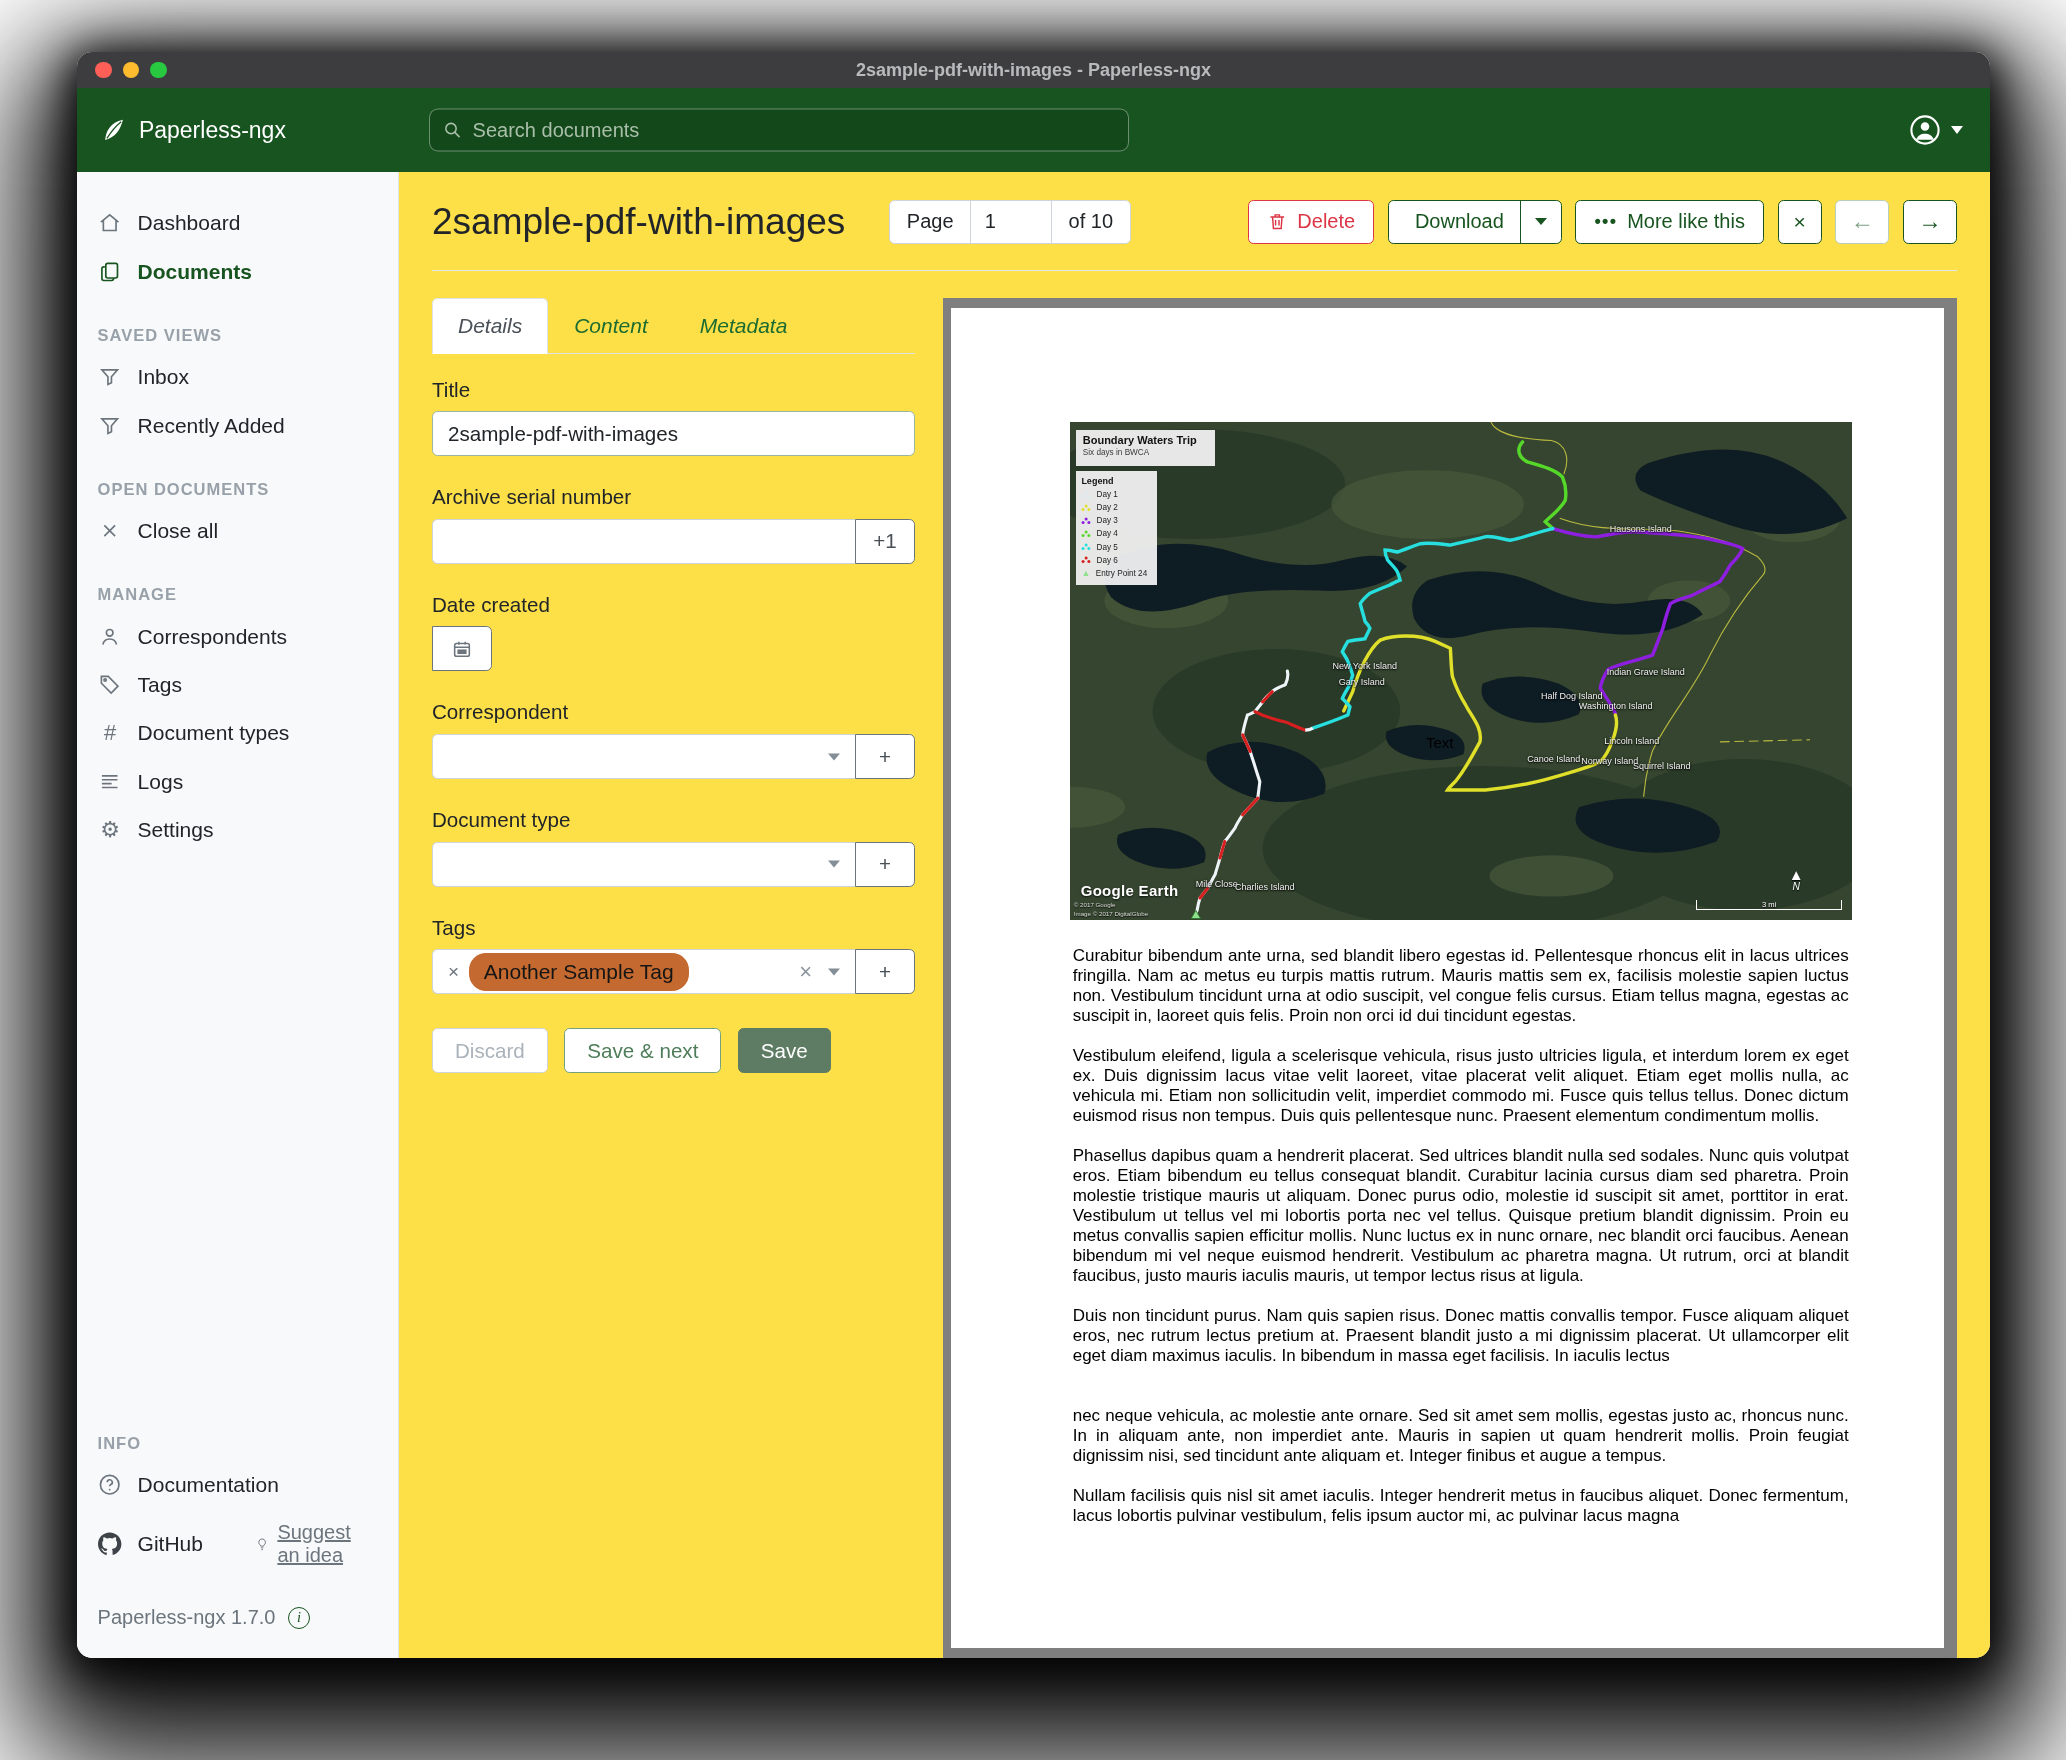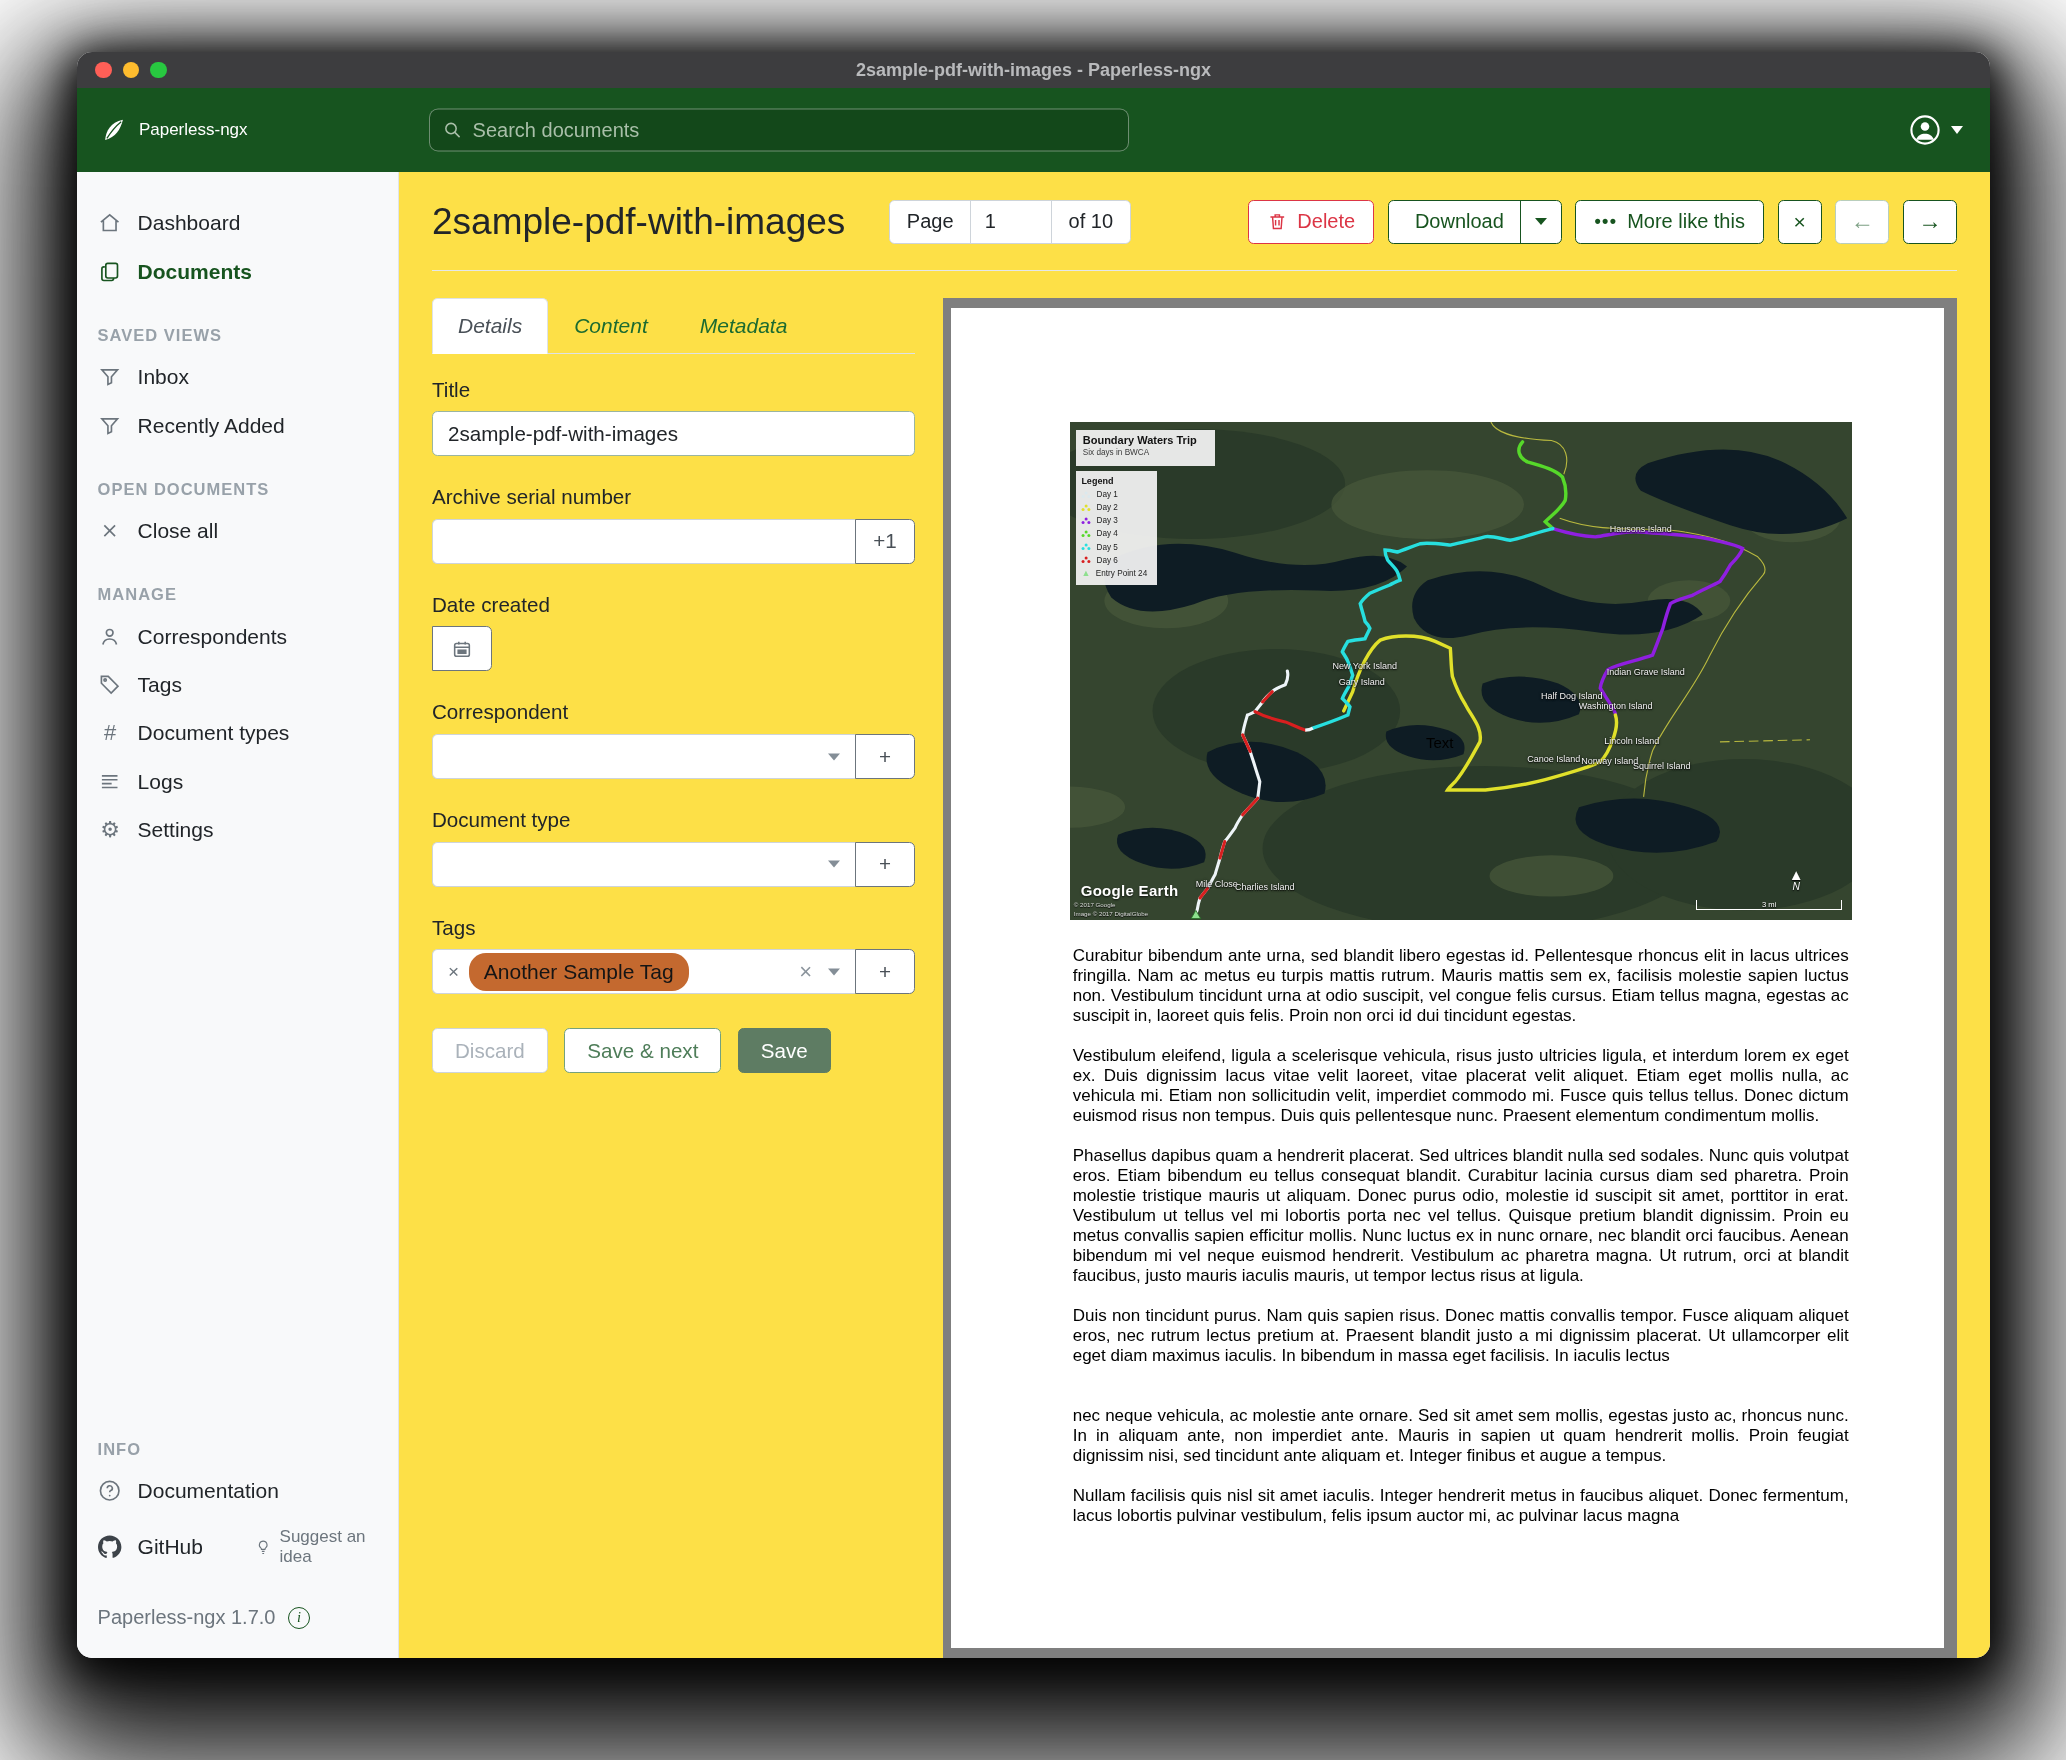--- a/index.html
+++ b/index.html
@@ -15,21 +15,21 @@
   }
   .titlebar { height:36px; flex:0 0 36px; background:#3d3d3f; position:relative;
     display:flex; align-items:center; justify-content:center;
     color:#b9babc; font-size:18px; font-weight:700; }
   .traffic { position:absolute; left:18px; top:0; height:100%; display:flex; align-items:center; gap:11px; }
   .light { width:16.5px; height:16.5px; border-radius:50%; }
   .light.red{ background:#ff5f57; } .light.yellow{ background:#febc2e; } .light.green{ background:#28c840; }
 
   
   .appbar { height:84px; flex:0 0 84px; background:#17541f; position:relative; display:flex; align-items:center; color:#fff; }
-  .brand { display:flex; align-items:center; gap:11px; padding-left:23.4px; font-size:17px; font-weight:400; }
+  .brand { display:flex; align-items:center; gap:11px; padding-left:23.4px; font-size:23px; font-weight:400; }
   .brand svg { width:27.5px; height:27.5px; }
   .searchbox { position:absolute; left:352px; top:50%; transform:translateY(-50%);
     width:700px; height:43px; border:0.7px solid rgba(255,255,255,.38); border-radius:9px;
     background:rgba(0,0,0,.14); display:flex; align-items:center; padding:0 12.4px; gap:9.6px; }
   .searchbox svg { width:20.6px; height:20.6px; stroke:#a9bfa9; }
   .searchbox input { flex:1; background:transparent; border:none; outline:none;
     color:#dfe8df; font-size:20px; font-family:inherit; }
   .searchbox input::placeholder { color:#a9bfa9; }
   .avatar-wrap { position:absolute; right:27.5px; top:50%; transform:translateY(-50%); display:flex; align-items:center; gap:9.6px; cursor:pointer; }
   .avatar-wrap svg { width:32px; height:32px; }
@@ -41,21 +41,21 @@
     padding-top:27px; display:flex; flex-direction:column; font-size:21px; color:#212529; overflow:hidden; }
   .snav { display:flex; flex-direction:column; }
   .sitem { display:flex; align-items:center; gap:15px; padding:11.7px 20.6px; cursor:pointer; }
   .sitem .ic { width:25px; height:25px; flex:0 0 25px; color:#6c757d; display:flex; align-items:center; justify-content:center; font-size:22px; }
   .sitem .ic svg { width:23.4px; height:23.4px; }
   .sitem.active { color:#17541f; font-weight:700; }
   .sitem.active .ic { color:#17541f; }
   .shead { font-size:16.5px; font-weight:600; letter-spacing:1px; color:#98a1a9; padding:30px 20.6px 8.2px; }
   .sidebar .spacer { margin-top:auto; }
   .gh-row { display:flex; align-items:center; }
-  .gh-row .suggest { display:flex; align-items:center; gap:8.2px; color:#6c757d; font-size:17px; margin-left:37px; cursor:pointer; }
+  .gh-row .suggest { display:flex; align-items:center; gap:8.2px; color:#6c757d; font-size:20px; margin-left:37px; cursor:pointer;text-decoration:underline; }
   .suggest svg { width:20.6px; height:20.6px; }
   .version-row { display:flex; align-items:center; gap:12.4px; color:#6c757d; font-size:20px; padding:27.5px 20.6px 29px; }
   .info-ic { width:22px; height:22px; border:1.4px solid #17541f; color:#17541f; border-radius:50%;
     display:inline-flex; align-items:center; justify-content:center; font-size:14.4px; font-style:italic; font-family:"Liberation Serif",serif; }
 
   .main { flex:1; min-width:0; display:flex; flex-direction:column; background:#fde047; padding:27.5px 33px 0 33px; }
   .doc-header { display:flex; align-items:center; padding-bottom:26px; border-bottom:0.7px solid #e4e7ea; }
   .doc-header h1 { font-size:37px; font-weight:500; color:#212529; white-space:nowrap; }
 
   .page-widget { display:flex; align-items:stretch; height:44px; border:0.7px solid #ced4da; border-radius:5.5px;

